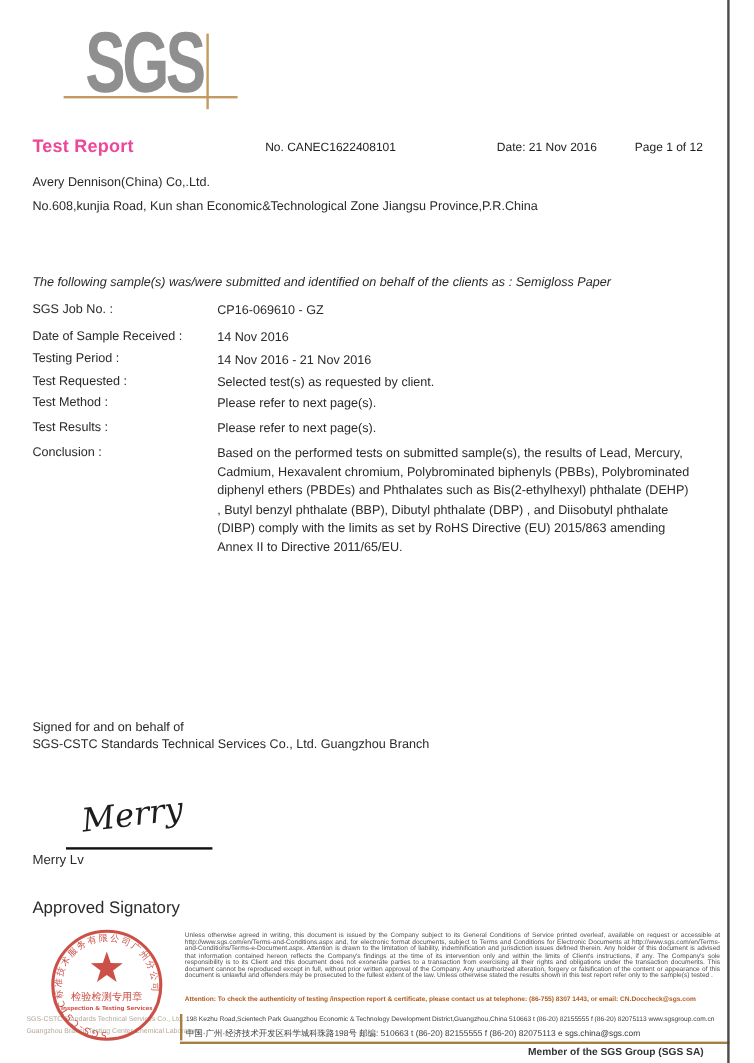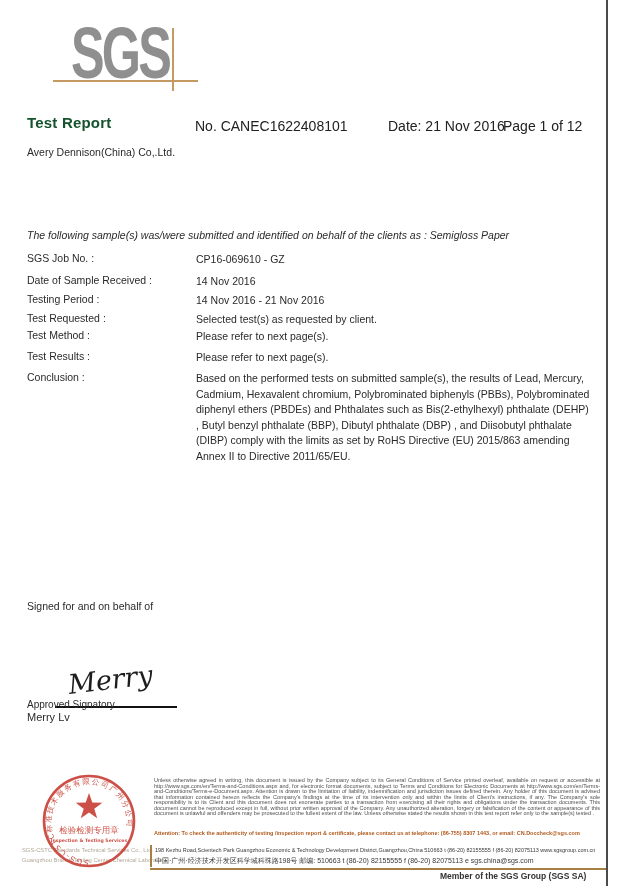--- a/index.html
+++ b/index.html
@@ -15,48 +15,48 @@
   .logo {
     left:71px; top:26px; height:56px;
     font-size:72px; font-weight:bold; line-height:54px;
     letter-spacing:-4px; color:#8f8f8f;
     transform:scaleX(0.70); transform-origin:left top;
   }
   .crop-h { left:53px; top:80px; width:145px; height:2px; background:#c49a62; }
   .crop-v { left:172px; top:28px; width:2px; height:63px; background:#c49a62; }
 
   
-  .title { left:27px; top:114px; font-size:15px; font-weight:bold; color:#14532d; letter-spacing:.2px; }
-  .hmeta { top:118px; font-size:14px; color:#222; }
+  .title { left:27px; top:114px; font-size:15px; font-weight:bold; color:#ec4899; letter-spacing:.2px; }
+  .hmeta { top:118px; font-size:10px; color:#222;margin-left:26px; }
   .report-no { left:195px; }
   .report-date { left:388px; }
   .report-page { left:503px; }
 
   
   .client-name { left:27px; top:146px; font-size:10.5px; }
   .client-addr { left:27px; top:166px; font-size:10.5px; }
 
   .sample-intro { left:27px; top:229px; font-size:10.5px;font-style:italic; }
 
   
   .inforow { left:27px; width:570px; font-size:10.5px; }
   .inforow .lbl { position:absolute; left:0; top:0; width:165px; }
-  .inforow .val { position:absolute; left:169px; top:0; width:398px; line-height:15.6px; }
+  .inforow .val { position:absolute; left:154px; top:0; width:398px; line-height:15.6px; }
 
   
   .sig-intro { left:27px; top:600px; font-size:10.5px; }
   .sig-co    { left:27px; top:614px; font-size:10.5px; }
   .handwriting {
     left:68px; top:664px; font-size:27px; color:#1d1d1d;
     font-family:"DejaVu Serif", serif; font-style:italic;
     transform:rotate(-7deg);
   }
   .sig-line { left:55px; top:706px; width:122px; height:2px; background:#111; }
   .sig-name { left:27px; top:711px; font-size:11px; }
-  .sig-role { left:27px; top:699px; font-size:10px; }
+  .sig-role { left:27px; top:748px; font-size:14px; }
 
   
   .stamp-backdrop {
     left:22px; top:845px; font-size:5.8px; line-height:10px;
     color:#b3a897; white-space:nowrap;
   }
   .stamp-svg { left:36px; top:772px; }
   .disclaimer {
     left:154px; top:778px; width:446px;
     font-size:5.5px; line-height:5.5px; text-align:justify;
@@ -82,20 +82,21 @@
   <div class="abs logo">SGS</div>
   <div class="abs crop-h"></div>
   <div class="abs crop-v"></div>
 
   <div class="abs title">Test Report</div>
   <div class="abs hmeta report-no">No. CANEC1622408101</div>
   <div class="abs hmeta report-date">Date: 21 Nov 2016</div>
   <div class="abs hmeta report-page">Page 1 of 12</div>
 
   <div class="abs client-name">Avery Dennison(China) Co,.Ltd.</div>
+  <div class="abs client-addr">No.608,kunjia Road, Kun shan Economic&amp;Technological Zone Jiangsu Province,P.R.China</div>
 
   <div class="abs sample-intro">The following sample(s) was/were submitted and identified on behalf of the clients as : Semigloss Paper</div>
 
   <div class="abs inforow" style="top:252px">
     <span class="lbl">SGS Job No. :</span>
     <span class="val">CP16-069610 - GZ</span>
   </div>
   <div class="abs inforow" style="top:274px">
     <span class="lbl">Date of Sample Received :</span>
     <span class="val">14 Nov 2016</span>
@@ -115,20 +116,21 @@
   <div class="abs inforow" style="top:350px">
     <span class="lbl">Test Results :</span>
     <span class="val">Please refer to next page(s).</span>
   </div>
   <div class="abs inforow" style="top:371px">
     <span class="lbl">Conclusion :</span>
     <span class="val">Based on the performed tests on submitted sample(s), the results of Lead, Mercury, Cadmium, Hexavalent chromium, Polybrominated biphenyls (PBBs), Polybrominated diphenyl ethers (PBDEs) and Phthalates such as Bis(2-ethylhexyl) phthalate (DEHP) , Butyl benzyl phthalate (BBP), Dibutyl phthalate (DBP) , and Diisobutyl phthalate (DIBP) comply with the limits as set by RoHS Directive (EU) 2015/863 amending Annex II to Directive 2011/65/EU.</span>
   </div>
 
   <div class="abs sig-intro">Signed for and on behalf of</div>
+  <div class="abs sig-co">SGS-CSTC Standards Technical Services Co., Ltd. Guangzhou Branch</div>
   <div class="abs handwriting">Merry</div>
   <div class="abs sig-line"></div>
   <div class="abs sig-name">Merry Lv</div>
   <div class="abs sig-role">Approved Signatory</div>
 
   <div class="abs stamp-backdrop">
     <div>SGS-CSTC Standards Technical Services Co., Ltd.</div>
     <div>Guangzhou Branch Testing Center Chemical Laboratory</div>
   </div>
 

